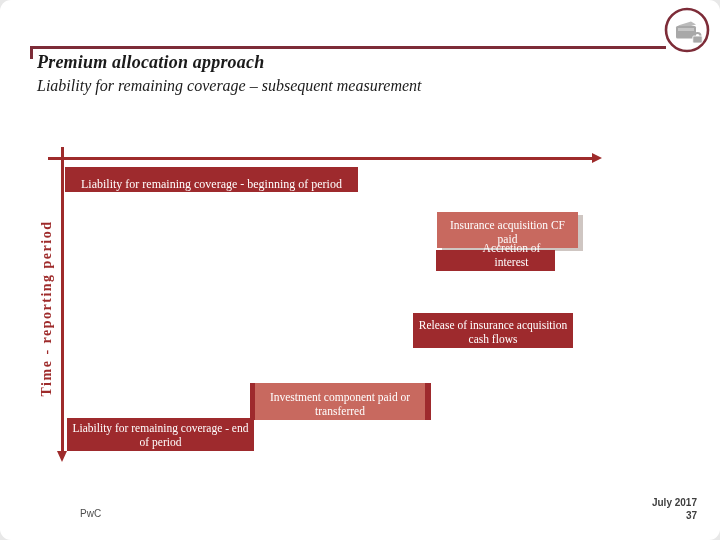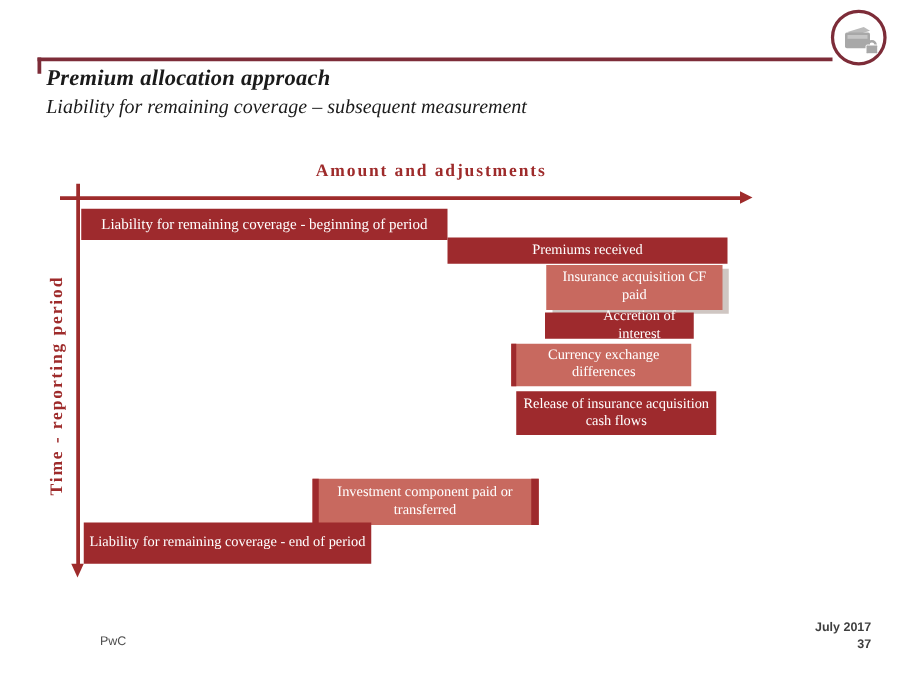--- a/index.html
+++ b/index.html
@@ -1,50 +1,51 @@
 <!DOCTYPE html>
 <html><head>
 <meta charset="utf-8">
 <style>
   html,body{margin:0;padding:0;background:#e8e8e8;}
   .slide{
     position:relative;width:720px;height:540px;background:#ffffff;overflow:hidden;
     font-family:"Liberation Serif", serif;
+    border-radius:11px;
   }
   
   .header-line{position:absolute;left:30px;top:46px;width:636px;height:3px;background:var(--maroon,#7d2c38);}
   .header-tick{position:absolute;left:30px;top:46px;width:3px;height:13px;background:var(--maroon,#7d2c38);}
   .title{position:absolute;left:37px;top:52px;font-size:18px;font-weight:bold;font-style:italic;color:#1b1b1b;letter-spacing:.2px;}
   .subtitle{position:absolute;left:37px;top:77px;font-size:16px;font-style:italic;color:#1b1b1b;}
   .header-icon{position:absolute;left:663px;top:6px;width:48px;height:48px;}
   
   .x-axis-label{position:absolute;left:145px;top:130px;width:400px;text-align:center;
     font-size:14px;font-weight:bold;letter-spacing:1.5px;color:var(--axis-red,#9e2b2b);}
   .x-axis-line{position:absolute;left:48px;top:157px;width:546px;height:3px;background:var(--axis-red,#9e2b2b);}
   .x-axis-head{position:absolute;left:592px;top:153px;width:0;height:0;
     border-left:10px solid var(--axis-red,#9e2b2b);border-top:5.5px solid transparent;border-bottom:5.5px solid transparent;}
   .y-axis-line{position:absolute;left:61px;top:147px;width:3px;height:305px;background:var(--axis-red,#9e2b2b);}
   .y-axis-head{position:absolute;left:57px;top:451px;width:0;height:0;
     border-top:11px solid var(--axis-red,#9e2b2b);border-left:5.5px solid transparent;border-right:5.5px solid transparent;}
   .y-axis-label{position:absolute;left:-63px;top:300px;width:220px;height:17px;text-align:center;
     transform:rotate(-90deg);font-size:14px;font-weight:bold;letter-spacing:1.5px;color:var(--axis-red,#9e2b2b);white-space:nowrap;}
   
-  .box{position:absolute;box-sizing:border-box;display:flex;align-items:center;justify-content:center;
+  .box{position:absolute;box-sizing:border-box;display:flex;align-items:flex-end;justify-content:center;
     color:#ffffff;font-size:11.5px;line-height:1.2;text-align:center;padding:1px 4px;}
   .dark{background:var(--dark-red,#9e2a2d);}
   .light{background:var(--light-red,#c8695f);}
   .box-a{left:65px;top:167px;width:293px;height:25px;font-size:12px;}
   .box-b{left:358px;top:190px;width:224px;height:21px;}
   .box-c{left:437px;top:212px;width:141px;height:36px;box-shadow:5px 3px 0 #cfc6c2;}
   .box-d{left:436px;top:250px;width:119px;height:21px;padding-left:36px;}
   .box-e{left:409px;top:275px;width:144px;height:34px;border-left:4px solid var(--dark-red,#9e2a2d);}
   .box-f{left:413px;top:313px;width:160px;height:35px;}
   .box-g{left:428px;top:350px;width:165px;height:37px;border-left:5px solid var(--dark-red,#9e2a2d);box-shadow:5px 3px 0 #cfc6c2;}
   .box-h{left:250px;top:383px;width:181px;height:37px;border-left:5px solid var(--dark-red,#9e2a2d);border-right:6px solid var(--dark-red,#9e2a2d);}
-  .box-i{left:67px;top:418px;width:230px;height:33px;}
+  .box-i{left:67px;top:418px;width:187px;height:33px;}
   
   .footer-brand{position:absolute;left:37px;top:508px;font-family:"Liberation Sans",sans-serif;font-size:10px;color:#4d4d4d;padding-left:43px;}
   .footer-right{position:absolute;right:23px;top:497px;text-align:right;font-family:"Liberation Sans",sans-serif;font-size:10px;color:#3f3f3f;line-height:1.25;font-weight:bold;}
 </style>
 </head>
 <body>
 
 <div class="slide" style="--dark-red: #9e2a2d; --light-red: #c8695f; --maroon: #7d2c38; --axis-red: #9e2b2b; --icon-gray: #a8a8a8;">
 
   <div class="header-tick"></div>
@@ -54,41 +55,34 @@
 
   <svg class="header-icon" viewBox="0 0 48 48">
     <circle cx="24" cy="24" r="21" fill="#ffffff" stroke="#7d2c38" stroke-width="2.6"></circle>
     <path d="M15 19.5 L28 15.5 L33 18.5 L20 22.5 Z" fill="#bbbbbb"></path>
     <rect x="13" y="20" width="20" height="12.5" rx="1.5" fill="#a8a8a8"></rect>
     <rect x="15" y="22" width="16" height="3" fill="#c6c6c6"></rect>
     <path d="M31.5 30 a3 3 0 0 1 6 0" fill="none" stroke="#a8a8a8" stroke-width="2"></path>
     <rect x="29.8" y="30" width="9.4" height="7" rx="1" fill="#a8a8a8" stroke="#ffffff" stroke-width="0.8"></rect>
   </svg>
 
-  <div class="x-axis-label">Amount and adjustments</div>
   <div class="x-axis-line"></div>
   <div class="x-axis-head"></div>
   <div class="y-axis-line"></div>
   <div class="y-axis-head"></div>
   <div class="y-axis-label">Time - reporting period</div>
 
   <div class="box dark box-a">
       <span>Liability for remaining coverage - beginning of period</span>
     </div>
-  <div class="box dark box-b">
-      <span>Premiums received</span>
-    </div>
   <div class="box light box-c">
       <span>Insurance acquisition CF paid</span>
     </div>
   <div class="box dark box-d">
       <span>Accretion of interest</span>
-    </div>
-  <div class="box light box-e">
-      <span>Currency exchange differences</span>
     </div>
   <div class="box dark box-f">
       <span>Release of insurance acquisition cash flows</span>
     </div>
   <div class="box light box-h">
       <span>Investment component paid or transferred</span>
     </div>
   <div class="box dark box-i">
       <span>Liability for remaining coverage - end of period</span>
     </div>

